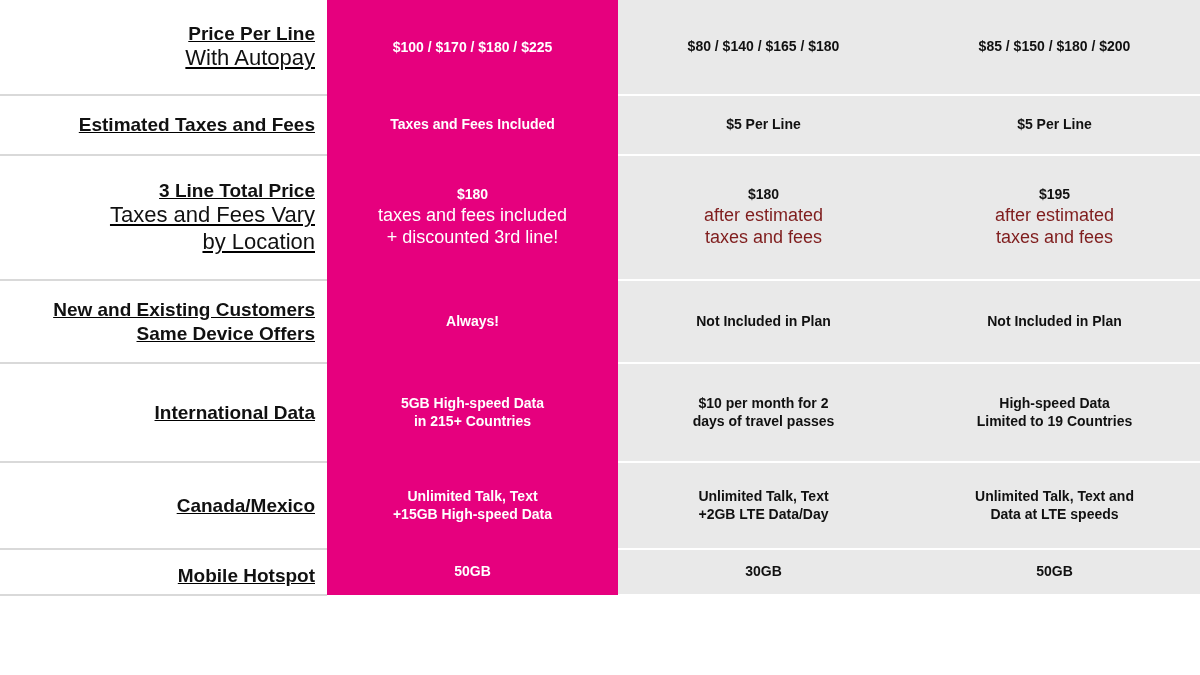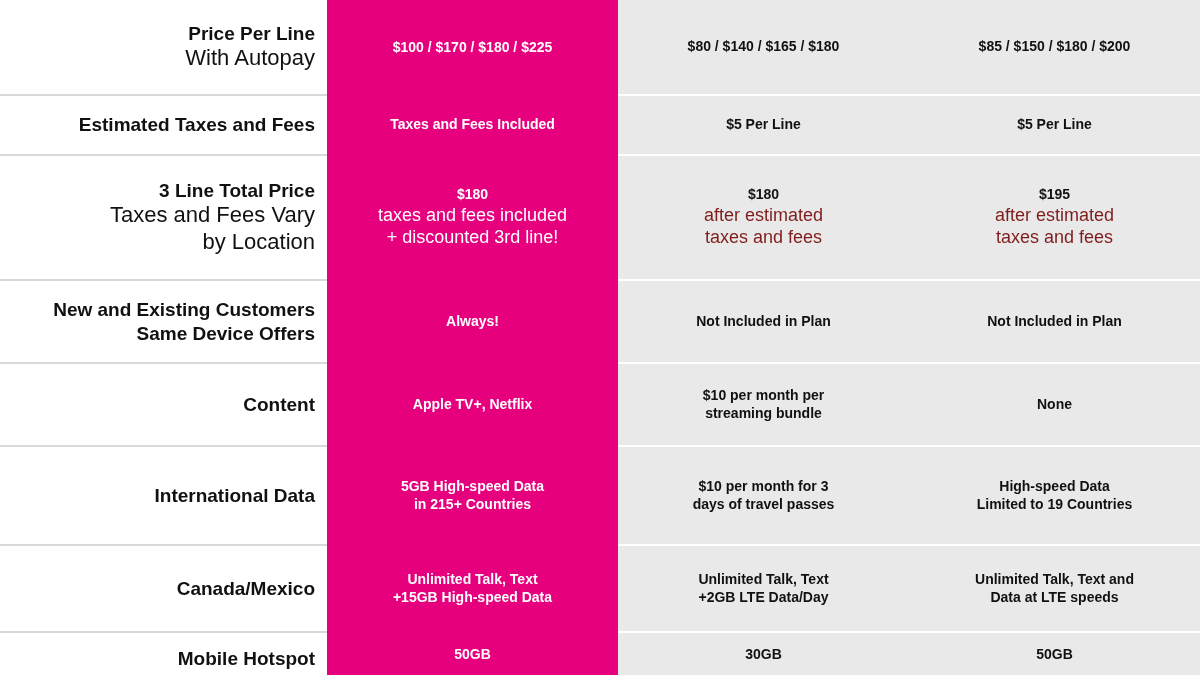--- a/index.html
+++ b/index.html
@@ -91,21 +91,21 @@
   .col-plain .secondary {
     font-weight: normal;
     font-size: 18px;
     color: #7f1d1d;
     line-height: 1.25;
   }
 
   .line { display: block; }
 
   
-  .label-wrap { max-width: 300px; }
+  .label-wrap { max-width: 300px; text-decoration: underline; }
 </style>
 </head>
 <body>
 
 <table class="comparison-table">
   <colgroup>
     <col class="label-col">
     <col class="data-col">
     <col class="data-col">
     <col class="data-col">
@@ -215,63 +215,38 @@
           <span class="primary line">Not Included in Plan</span>
         </div>
       </td>
       <td class="col-plain">
         <div class="cell-inner">
           <span class="primary line">Not Included in Plan</span>
         </div>
       </td>
     </tr>
 
-    <tr style="height:83px;">
-      <td class="row-label">
-        <div class="cell-inner">
-          <div class="label-wrap">
-            <span class="primary line">Content</span>
-          </div>
-        </div>
-      </td>
-      <td class="col-highlight">
-        <div class="cell-inner">
-          <span class="primary line">Apple TV+, Netflix</span>
-        </div>
-      </td>
-      <td class="col-plain">
-        <div class="cell-inner">
-          <span class="primary line">$10 per month per</span>
-          <span class="primary line">streaming bundle</span>
-        </div>
-      </td>
-      <td class="col-plain">
-        <div class="cell-inner">
-          <span class="primary line">None</span>
-        </div>
-      </td>
-    </tr>
 
     <tr style="height:99px;">
       <td class="row-label">
         <div class="cell-inner">
           <div class="label-wrap">
             <span class="primary line">International Data</span>
           </div>
         </div>
       </td>
       <td class="col-highlight">
         <div class="cell-inner">
           <span class="primary line">5GB  High-speed Data</span>
           <span class="primary line">in 215+ Countries</span>
         </div>
       </td>
       <td class="col-plain">
         <div class="cell-inner">
-          <span class="primary line">$10 per month for 3</span>
+          <span class="primary line">$10 per month for 2</span>
           <span class="primary line">days of travel passes</span>
         </div>
       </td>
       <td class="col-plain">
         <div class="cell-inner">
           <span class="primary line">High-speed Data</span>
           <span class="primary line">Limited to 19 Countries</span>
         </div>
       </td>
     </tr>

